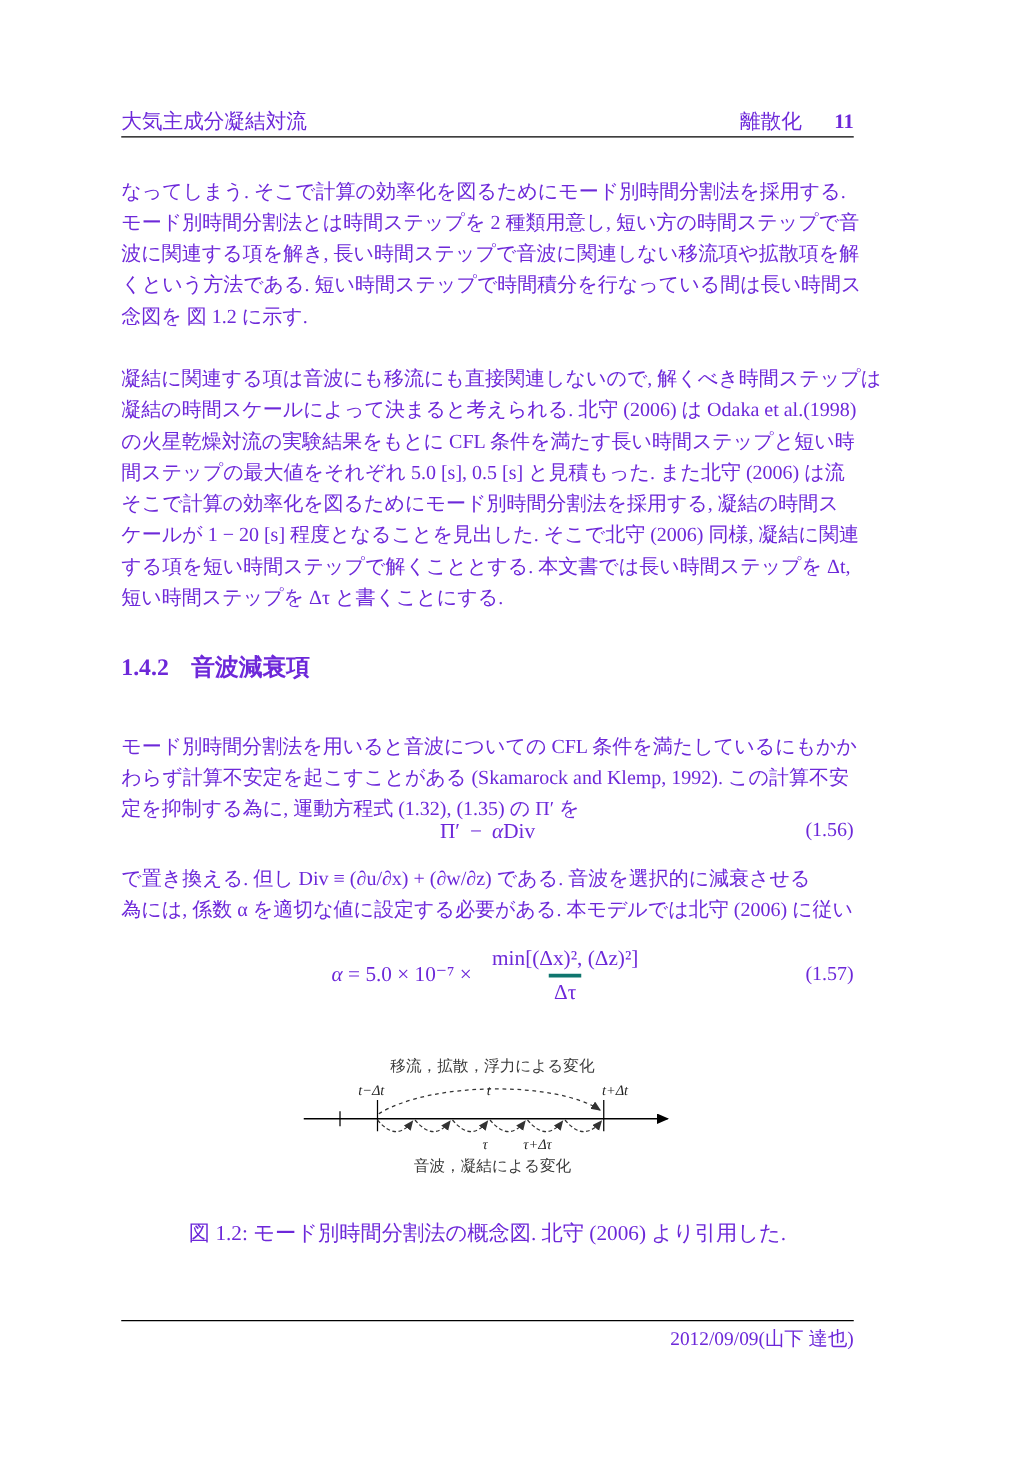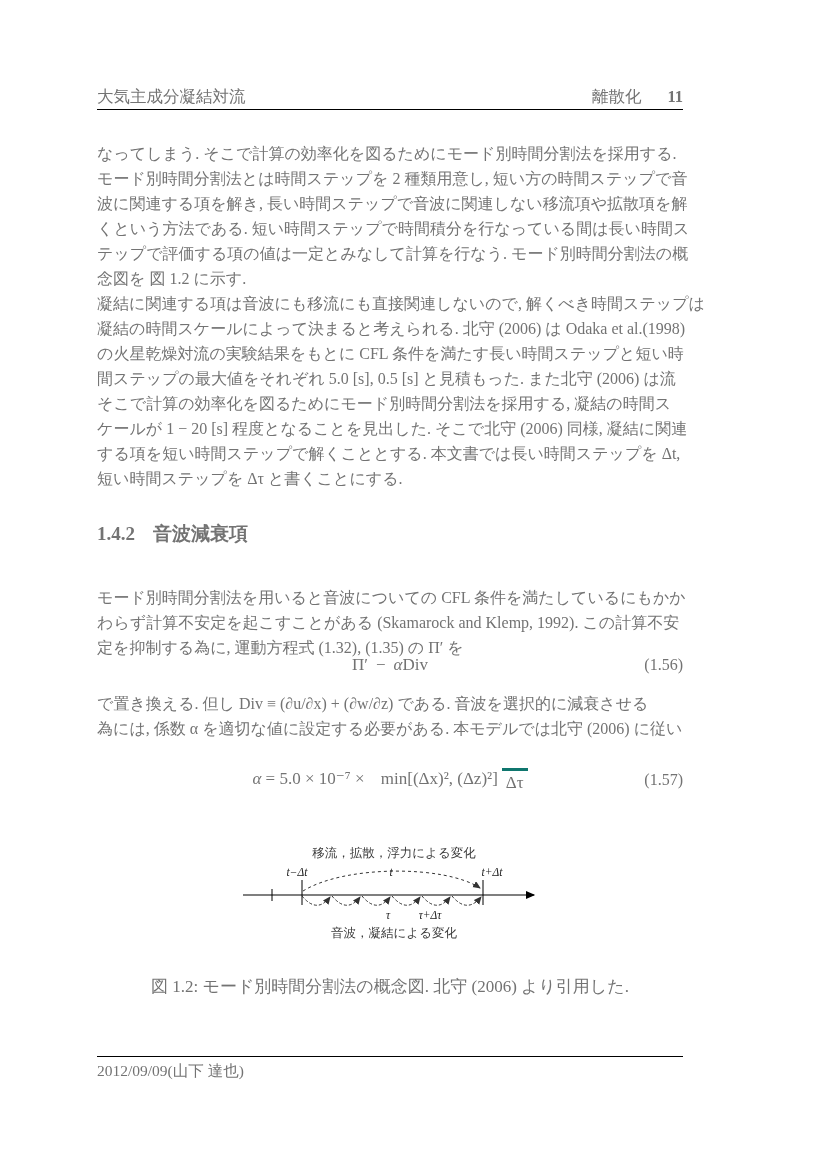--- a/index.html
+++ b/index.html
@@ -1,21 +1,21 @@
 <!DOCTYPE html>
 <html lang="ja"><head>
 <meta charset="utf-8">
 <style>
   html,body{margin:0;padding:0;background:#ffffff;}
   .page{
     position:relative;
     width:826px;height:1169px;
     background:#ffffff;
     font-family:"Liberation Serif","DejaVu Serif",serif;
-    color:#737373;
+    color:#6d28d9;
     overflow:hidden;
   }
   .col{position:absolute;left:97px;width:586px;}
   
   .header-row{top:86px;height:22px;font-size:16.5px;}
   .header-left{position:absolute;left:0;top:0;}
   .header-right{position:absolute;right:0;top:0;}
   .pagenum{font-weight:bold;margin-left:26px;font-family:Liberation Serif, serif;}
   .rule{position:absolute;height:1px;background:#000;}
   .header-rule{top:109px;left:97px;width:586px;}
@@ -24,29 +24,29 @@
   .line{height:25px;line-height:25px;white-space:nowrap;}
   .section-heading{position:absolute;left:97px;top:521px;font-size:19px;font-weight:bold;white-space:nowrap;}
   .section-heading .sec-title{margin-left:18px;margin-top:36px;}
   
   .eq-row{position:absolute;left:97px;width:586px;display:flex;align-items:center;justify-content:center;font-size:17px;}
   .eq-num{position:absolute;right:0;font-size:16px;}
   .eq156{top:651px;height:28px;}
   .eq157{top:750px;height:60px;}
   .math-it{font-style:italic;}
   .eq-gap{display:inline-block;width:8px;}
-  .frac{display:inline-flex;flex-direction:row;align-items:center;vertical-align:middle;margin-left:8px;}
+  .frac{display:inline-flex;flex-direction:column;align-items:center;vertical-align:middle;margin-left:8px;}
   .frac .num{display:block;padding:0 4px 2px 4px;line-height:20px;}
   .frac .den{display:block;border-top:3px solid #0f766e;padding:2px 4px 0 4px;line-height:20px;}
   
   .figure-wrap{position:absolute;left:240px;top:843px;width:312px;height:102px;}
   .fig-caption{position:absolute;left:97px;top:975px;width:586px;text-align:center;font-size:17px;white-space:nowrap;}
   
   .footer-rule{top:1056px;left:97px;width:586px;}
-  .footer-text{position:absolute;left:97px;top:1061px;width:586px;text-align:left;font-size:15.5px;}
+  .footer-text{position:absolute;left:97px;top:1061px;width:586px;text-align:right;font-size:15.5px;}
   svg text{font-family:"Liberation Serif","DejaVu Serif",serif;}
   .fig-jp{font-size:12.5px;fill:#3a3a3a;}
   .fig-math{font-size:11.5px;font-style:italic;fill:#222;}
 </style>
 </head>
 <body>
 
 <div class="page">
 
   <div class="col header-row">
@@ -55,21 +55,20 @@
       <span>離散化</span><span class="pagenum">11</span>
     </span>
   </div>
   <div class="rule header-rule"></div>
 
   <div class="para" style="top:141px">
     <div class="line">なってしまう. そこで計算の効率化を図るためにモード別時間分割法を採用する.</div>
     <div class="line">モード別時間分割法とは時間ステップを 2 種類用意し, 短い方の時間ステップで音</div>
     <div class="line">波に関連する項を解き, 長い時間ステップで音波に関連しない移流項や拡散項を解</div>
     <div class="line">くという方法である. 短い時間ステップで時間積分を行なっている間は長い時間ス</div>
-    <div class="line">テップで評価する項の値は一定とみなして計算を行なう. モード別時間分割法の概</div>
     <div class="line">念図を 図 1.2 に示す.</div>
   </div>
 
   <div class="para" style="top:291px">
     <div class="line">凝結に関連する項は音波にも移流にも直接関連しないので, 解くべき時間ステップは</div>
     <div class="line">凝結の時間スケールによって決まると考えられる. 北守 (2006) は Odaka et al.(1998)</div>
     <div class="line">の火星乾燥対流の実験結果をもとに CFL 条件を満たす長い時間ステップと短い時</div>
     <div class="line">間ステップの最大値をそれぞれ 5.0 [s], 0.5 [s] と見積もった. また北守 (2006) は流</div>
     <div class="line">そこで計算の効率化を図るためにモード別時間分割法を採用する, 凝結の時間ス</div>
     <div class="line">ケールが 1 − 20 [s] 程度となることを見出した. そこで北守 (2006) 同様, 凝結に関連</div>

